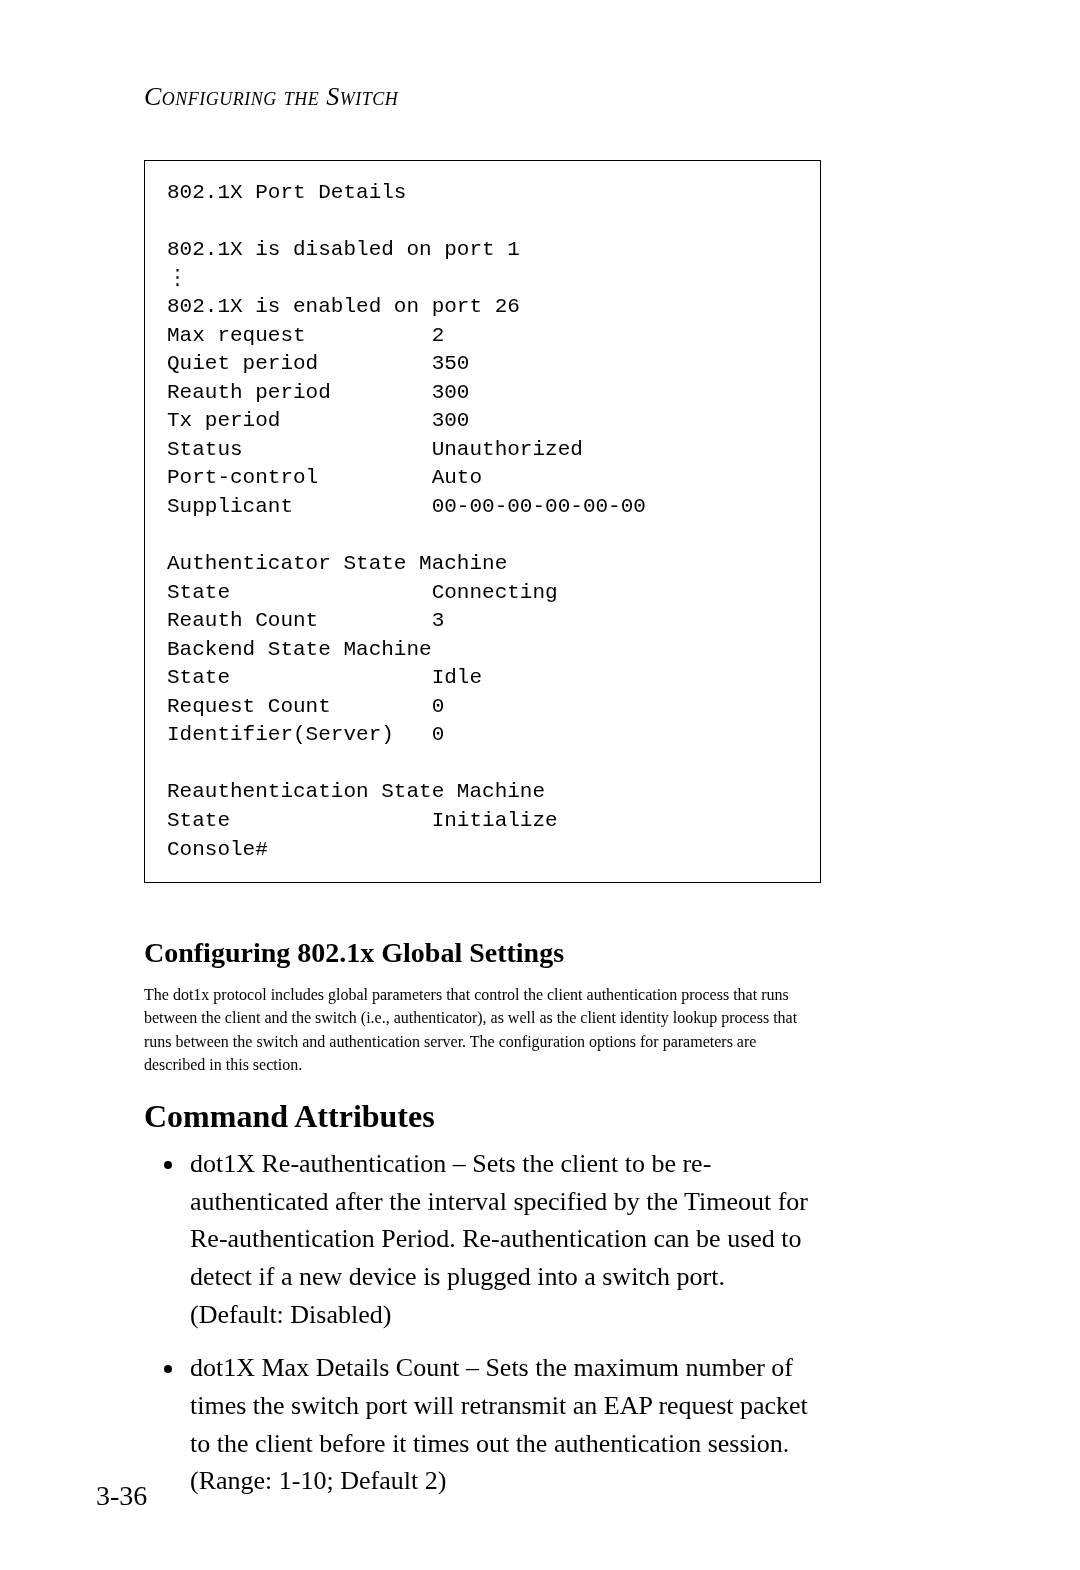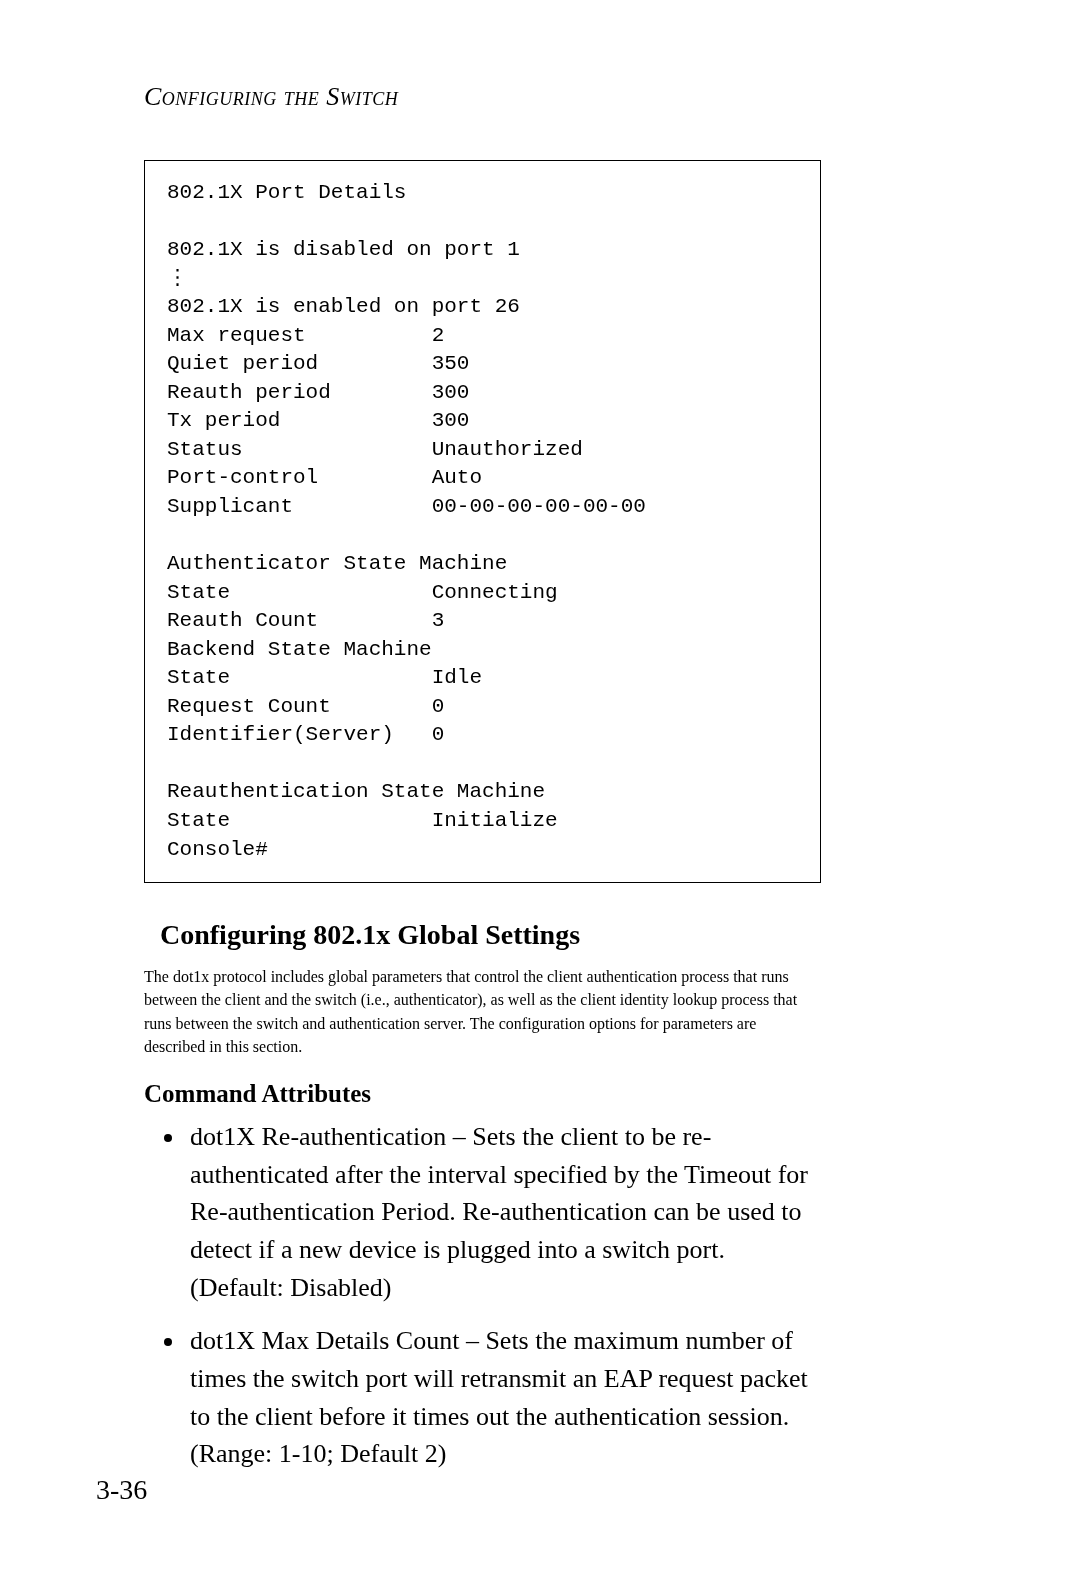--- a/index.html
+++ b/index.html
@@ -24,41 +24,41 @@
     font-size: 26px;
     margin-bottom: 48px;
   }
   .console-box {
     border: 1px solid #000;
     padding: 18px 22px 18px 22px;
     font-family: "Courier New", Courier, monospace;
     font-size: 21px;
     line-height: 1.36;
     white-space: pre;
-    margin-bottom: 36px;
+    margin-bottom: 54px;
   }
   .console-box .ellipsis {
     display: inline-block;
     line-height: 1;
     font-size: 21px;
     letter-spacing: 0;
   }
   .section-title {
     font-weight: bold;
     font-size: 28px;
-    margin: 0 0 14px 16px;
+    margin: 0 0 14px 0;
   }
   .body-text {
     font-size: 16px;
     line-height: 1.45;
     margin: 0 0 22px 0;
   }
   .subhead {
     font-weight: bold;
-    font-size: 25px;
+    font-size: 32px;
     margin: 0 0 10px 0;
   }
   ul.attrs {
     margin: 0;
     padding: 0 0 0 42px;
     list-style: disc;
   }
   ul.attrs li {
     font-size: 26px;
     line-height: 1.45;

